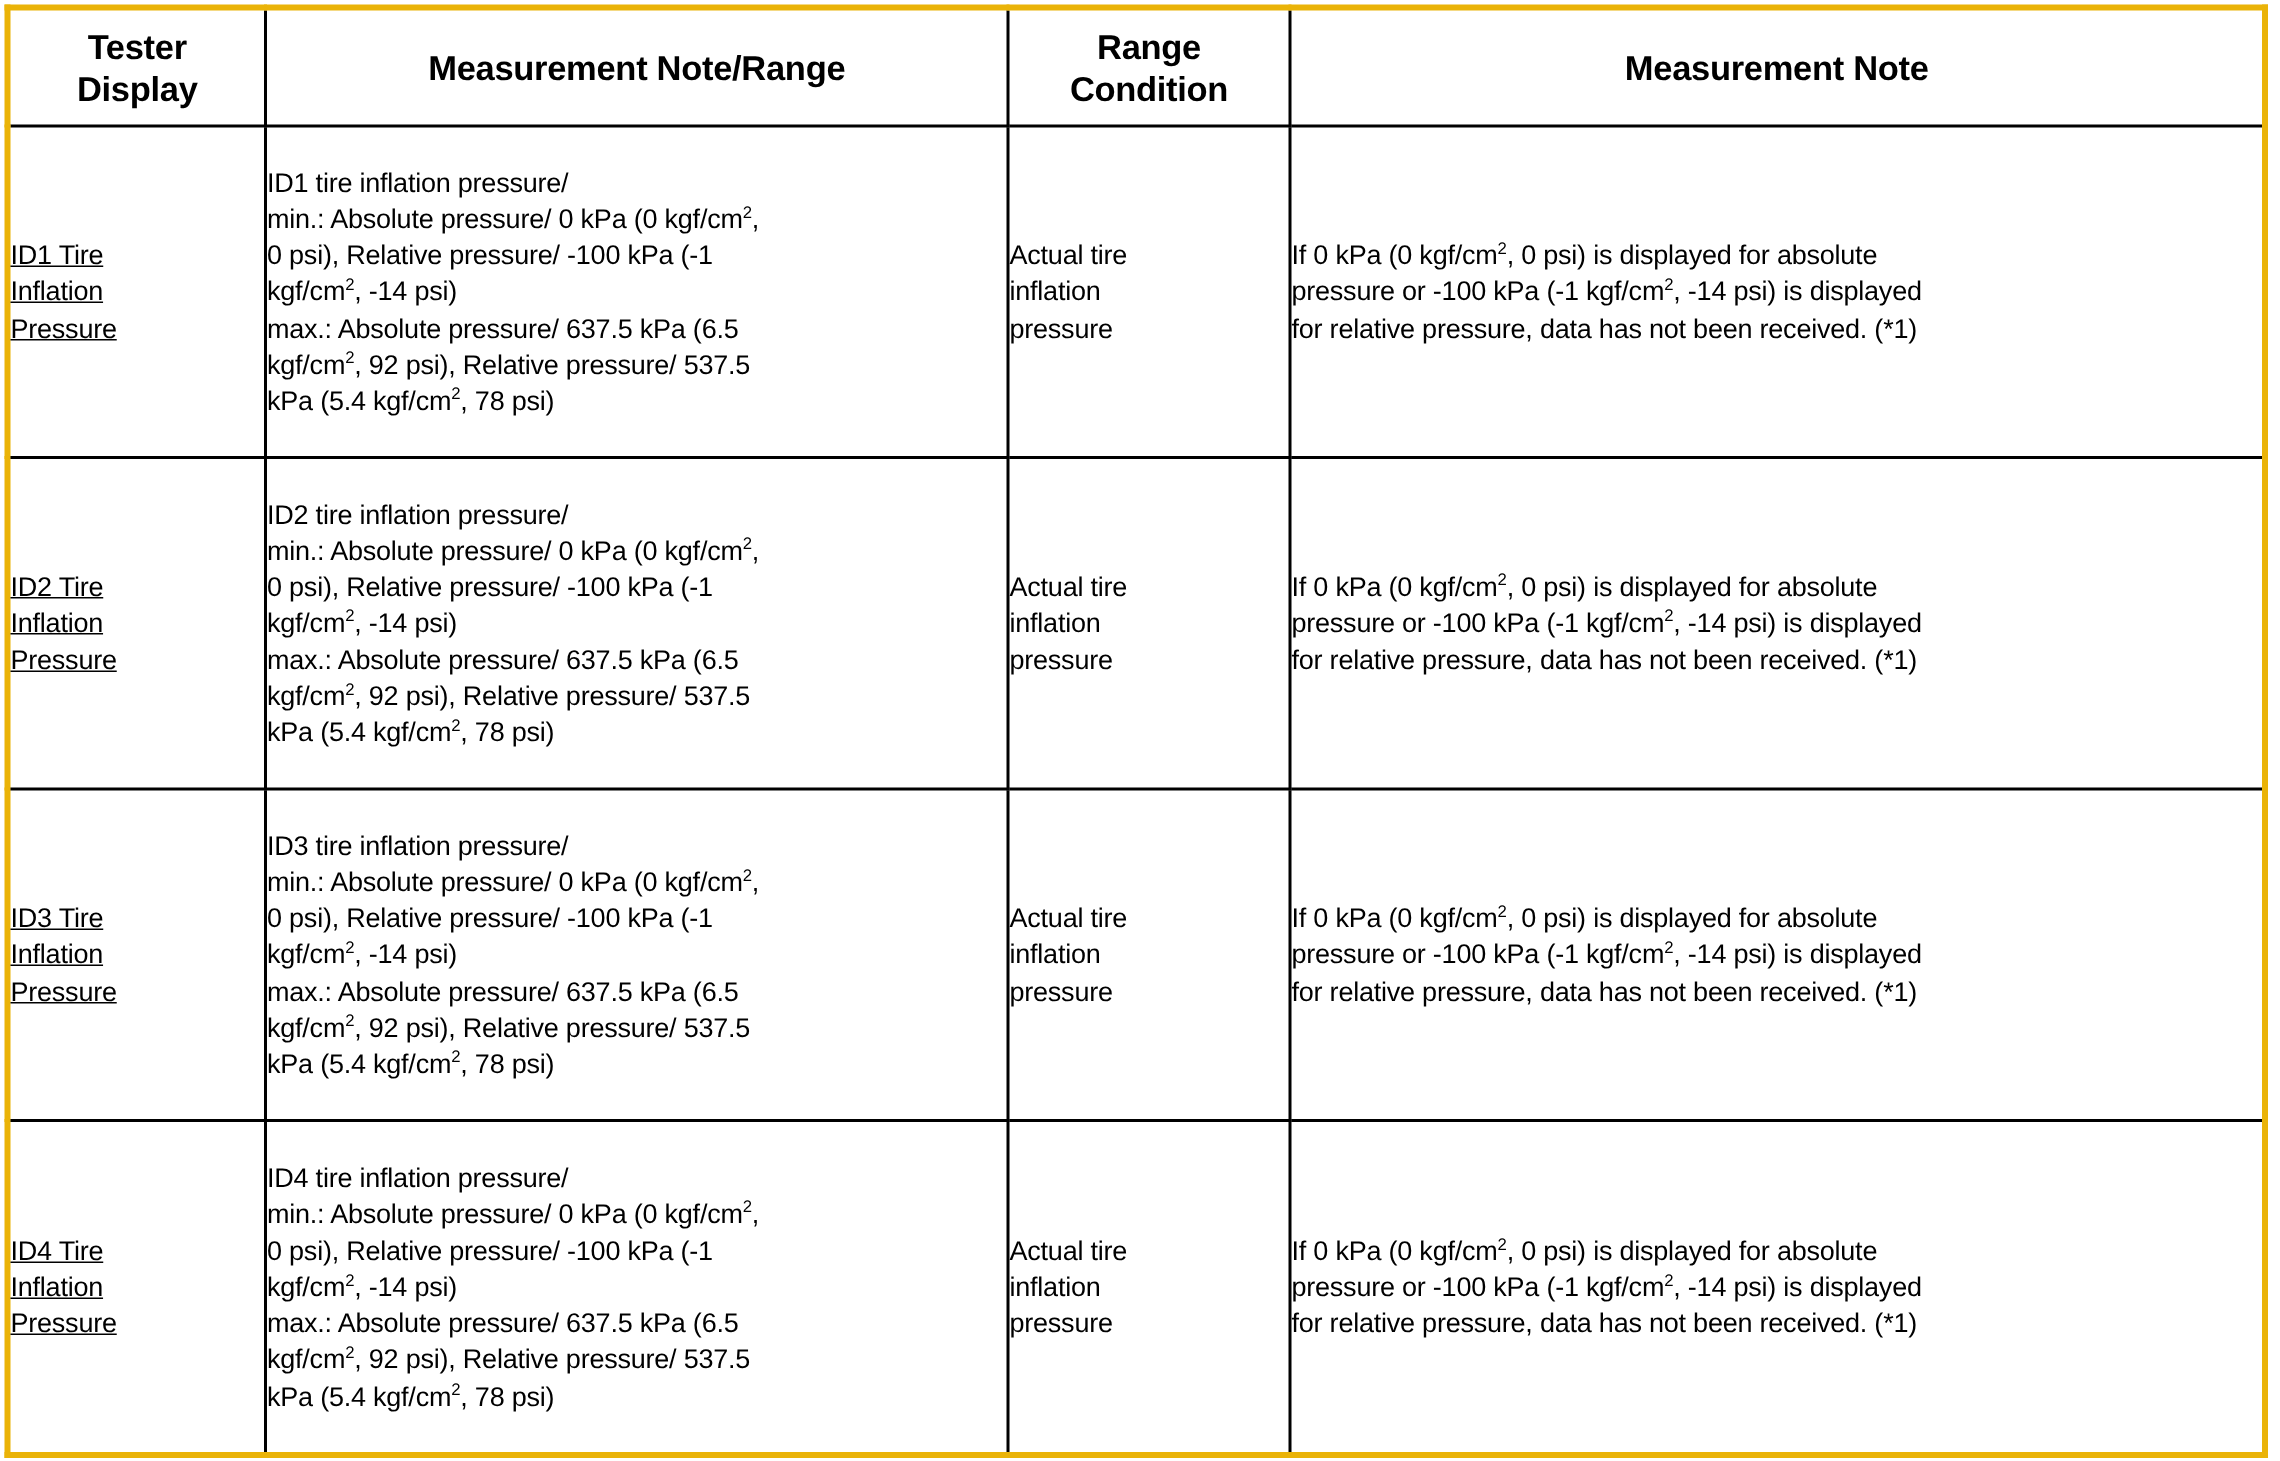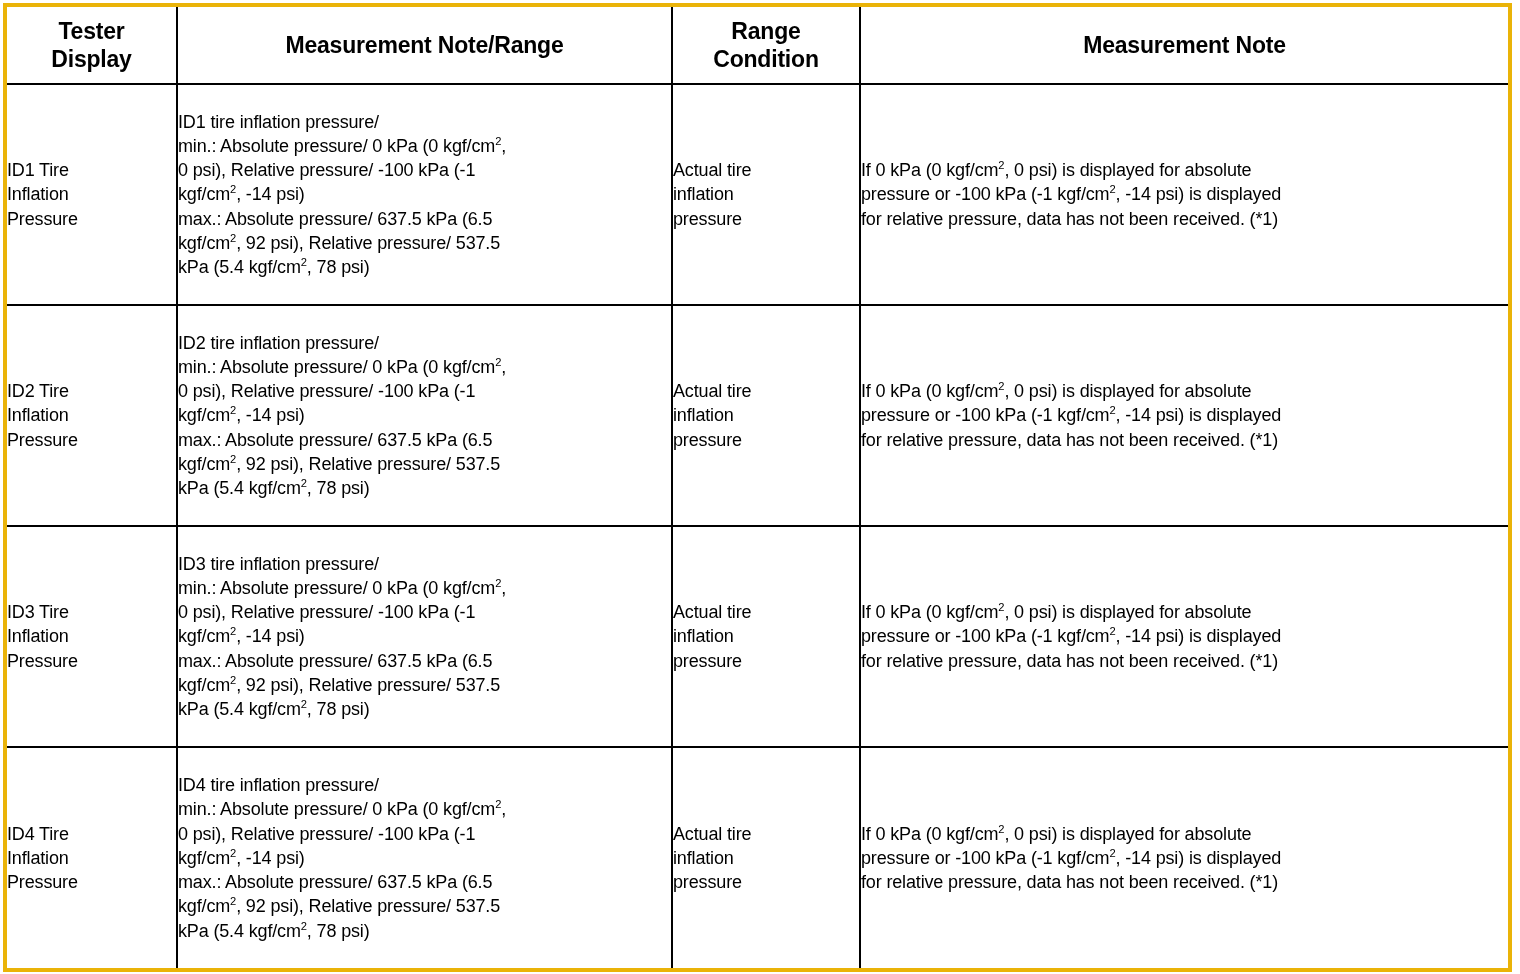--- a/index.html
+++ b/index.html
@@ -68,20 +68,21 @@
     font-weight: normal;
     font-size: 18px;
     line-height: 1.345;
     letter-spacing: -0.15px;
     padding: 3px 8px 3px 10px;
   }
 
   td.cell-display {
     vertical-align: middle;
     white-space: pre-line;
+    text-decoration: underline;
   }
 
   td.cell-measurement {
     vertical-align: top;
     padding-top: 7px;
     white-space: pre-line;
   }
 
   td.cell-condition {
     vertical-align: middle;

